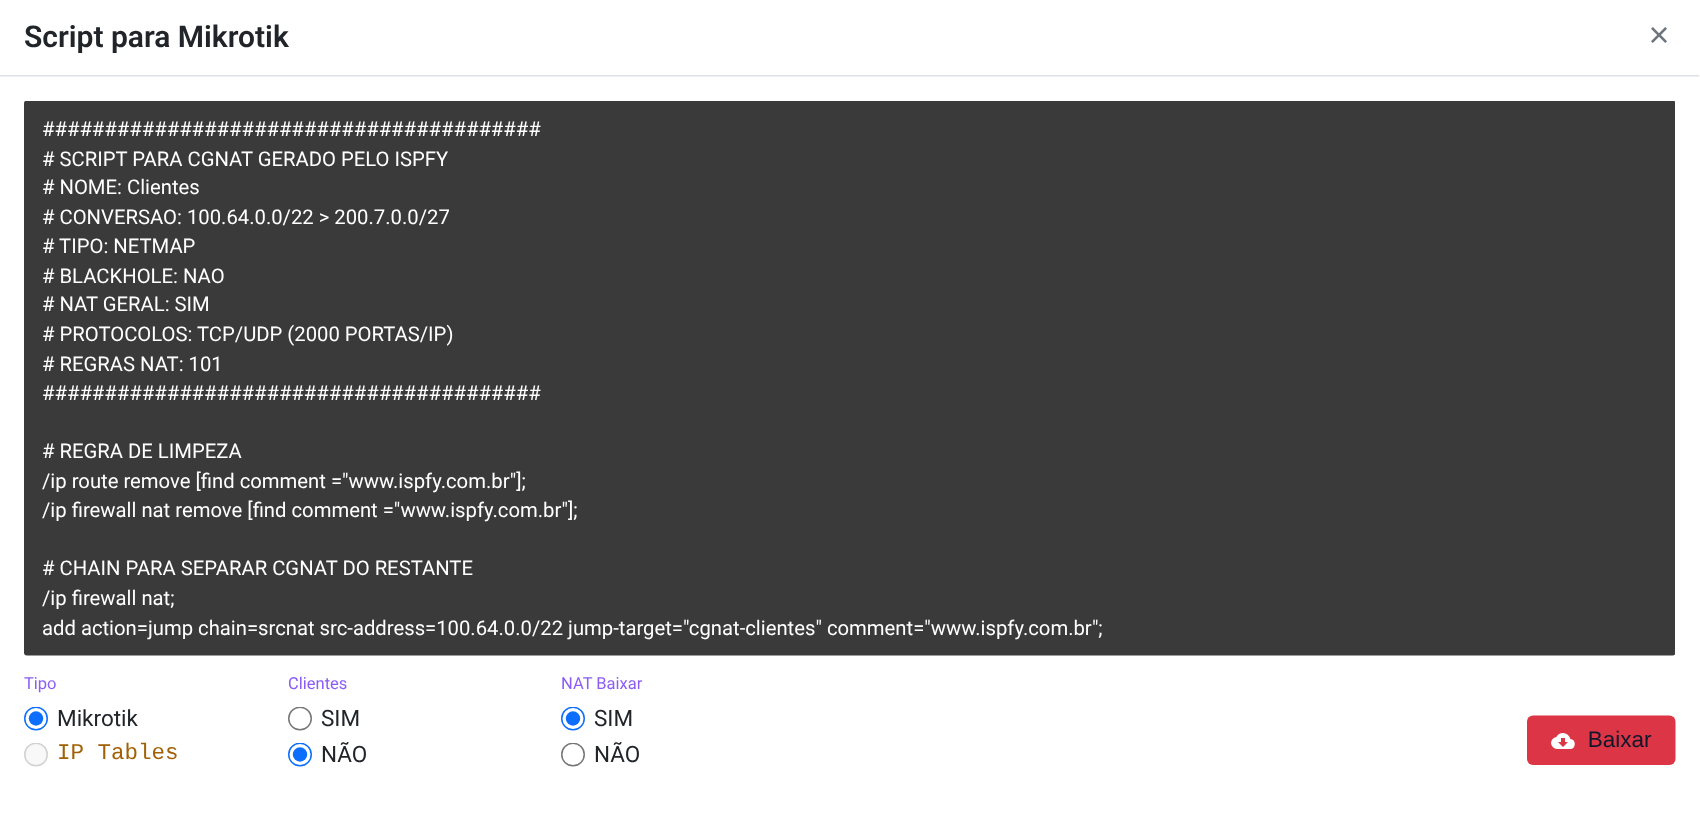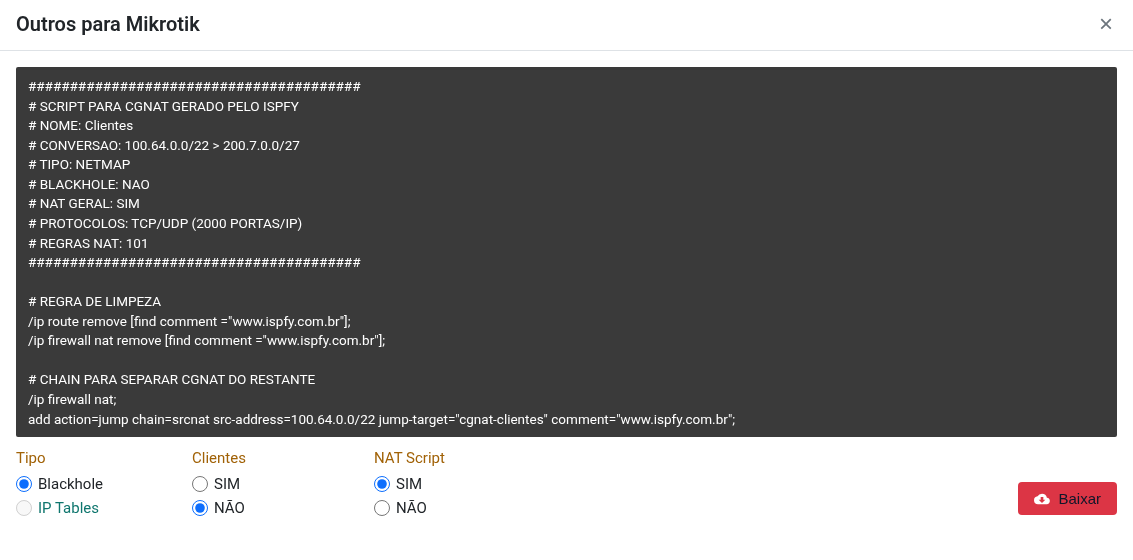--- a/index.html
+++ b/index.html
@@ -61,42 +61,42 @@
       display: flex;
       flex-direction: column;
       gap: 6px;
       margin-right: 64px;
     }
     .control-group.g-tipo { margin-right: 56px; min-width: 120px; }
     .control-group.g-proto { margin-right: 70px; min-width: 110px; }
     .control-group.g-bh { margin-right: 72px; min-width: 110px; }
     .control-group.g-nat { margin-right: 0; min-width: 110px; }
     .group-label {
-      font-size: 15px;
-      color: #a16207;
+      font-size: 11px;
+      color: #8b5cf6;
       margin-bottom: 2px;
     }
     .radio-opt {
       display: flex;
       align-items: center;
       gap: 6px;
       font-size: 15px;
       cursor: pointer;
     }
     .radio-opt input[type="radio"] {
       width: 16px;
       height: 16px;
       accent-color: #0d6efd;
       cursor: pointer;
     }
     .radio-opt.disabled {
       cursor: not-allowed;
     }
     .radio-opt.disabled input { cursor: not-allowed; }
-    .radio-opt.disabled span { color: #0f766e; }
+    .radio-opt.disabled span { color: #a16207; font-family: Liberation Mono, monospace; }
     .download-btn {
       margin-left: auto;
       align-self: flex-end;
       background: #dc3545;
       color: #0f172a;
       border: none;
       border-radius: 4px;
       padding: 8px 16px;
       font-size: 15px;
       cursor: pointer;
@@ -104,21 +104,21 @@
       align-items: center;
       gap: 8px;
       margin-bottom: 2px;
     }
     .download-btn svg { width: 16px; height: 16px; fill: #fff; }
   </style>
 </head>
 <body>
 
 <div class="modal-header">
-  <h2 class="modal-title">Outros para Mikrotik</h2>
+  <h2 class="modal-title">Script para Mikrotik</h2>
   <button class="close-btn">
     <span>×</span>
   </button>
 </div>
 
 <div class="modal-body">
   <div class="script-box">########################################
 # SCRIPT PARA CGNAT GERADO PELO ISPFY
 # NOME: Clientes
 # CONVERSAO: 100.64.0.0/22 &gt; 200.7.0.0/27
@@ -138,21 +138,21 @@
 add action=jump chain=srcnat src-address=100.64.0.0/22 jump-target="cgnat-clientes" comment="www.ispfy.com.br";
 
 # CHAINS PARA MELHORA DE DESEMPENHO</div>
 
   <div class="controls-row">
 
     <div class="control-group g-tipo">
       <div class="group-label">Tipo</div>
       <label class="radio-opt">
         <input type="radio" name="tipo" checked="" style="">
-        <span>Blackhole</span>
+        <span>Mikrotik</span>
       </label>
       <label class="radio-opt disabled">
         <input type="radio" name="tipo" disabled="" style="">
         <span>IP Tables</span>
       </label>
     </div>
 
 
     <div class="control-group g-bh">
       <div class="group-label">Clientes</div>
@@ -160,21 +160,21 @@
         <input type="radio" name="bh" style="">
         <span>SIM</span>
       </label>
       <label class="radio-opt">
         <input type="radio" name="bh" checked="" style="">
         <span>NÃO</span>
       </label>
     </div>
 
     <div class="control-group g-nat">
-      <div class="group-label">NAT Script</div>
+      <div class="group-label">NAT Baixar</div>
       <label class="radio-opt">
         <input type="radio" name="nat" checked="" style="">
         <span>SIM</span>
       </label>
       <label class="radio-opt">
         <input type="radio" name="nat" style="">
         <span>NÃO</span>
       </label>
     </div>
 

